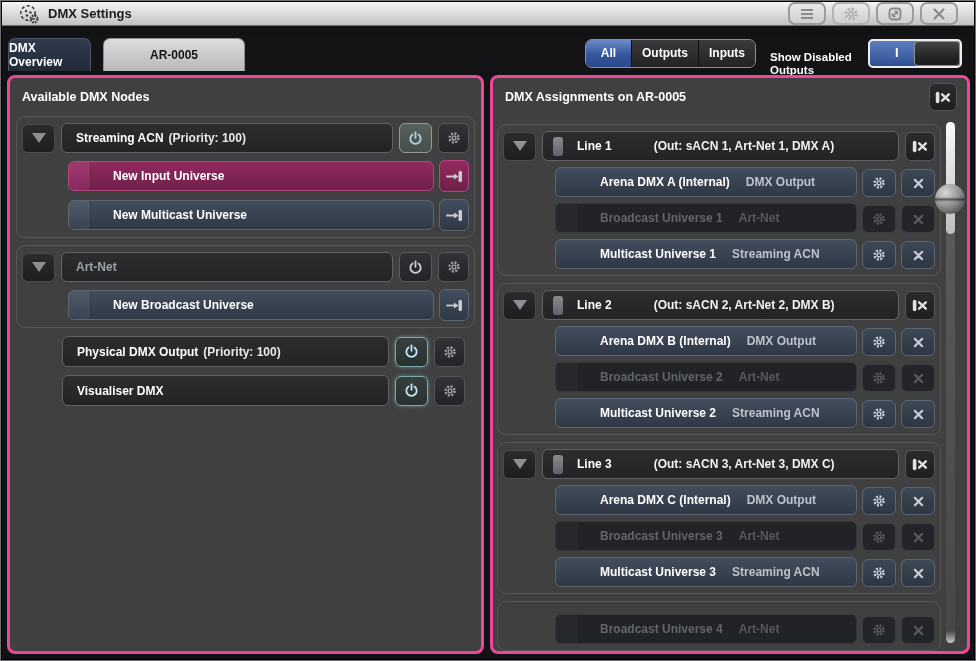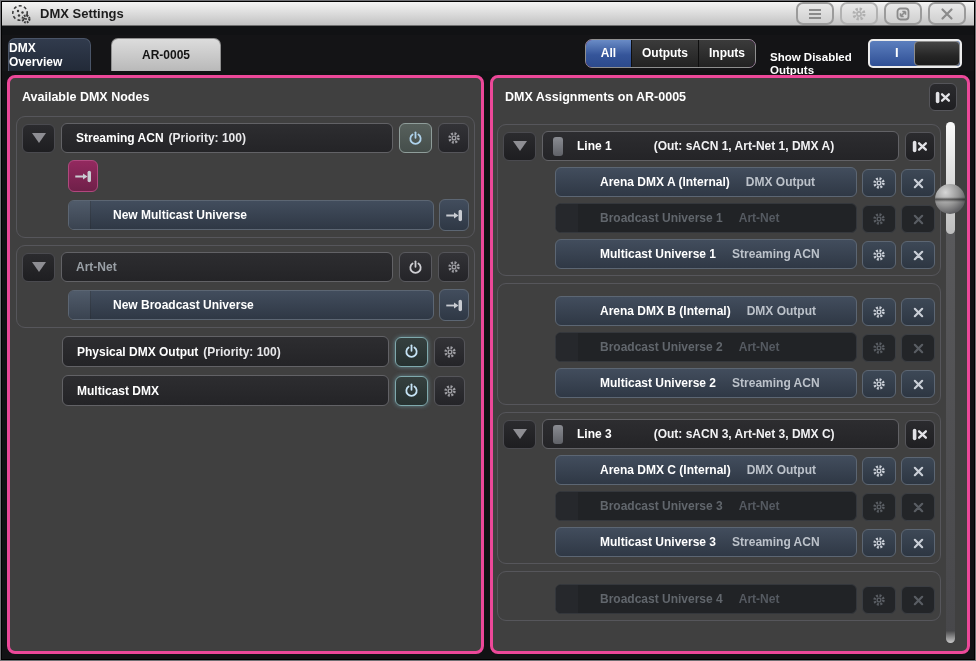--- a/index.html
+++ b/index.html
@@ -4,38 +4,38 @@
 <style>
   * { margin:0; padding:0; box-sizing:border-box; }
   html,body { width:976px; height:661px; background:#000; overflow:hidden;
               font-family:"Liberation Sans", sans-serif; }
   .window { position:absolute; inset:0; background:#111214;
             border:1px solid #707074; box-shadow: inset 0 0 0 1px #000; }
 
   
   .titlebar { position:absolute; left:1px; right:1px; top:1px; height:24px;
               background:linear-gradient(#f4f4f4,#d9d9d9 55%,#c2c2c2);
-              border-bottom:1px solid #6f6f6f; display:flex; align-items:center; padding:0 8px;justify-content:flex-end; }
+              border-bottom:1px solid #6f6f6f; display:flex; align-items:center; padding:0 16px;justify-content:flex-end; }
   .app-icon { width:22px; height:22px; margin-right:8px; }
   .title-text { font-size:13px; font-weight:700; color:#1c1c1c; }
   .tb-buttons { margin-left:auto; display:flex; gap:6px; }
   .tb-btn { width:38px; height:23px; border-radius:7px; border:2px solid #9b9b9b;
             background:linear-gradient(#e9e9e9,#cfcfcf); display:flex; align-items:center;
             justify-content:center; color:#8b8b8b; cursor:pointer; }
   .tb-btn.dim { border-color:#b2b2b2; color:#b0b0b0; }
   .tb-btn svg { display:block; }
 
   
   .tabstrip { position:absolute; left:1px; right:1px; top:34px; height:36px; background:#141416;
               display:flex; align-items:flex-end; }
   .tab { height:33px; display:flex; align-items:center; justify-content:center;
          border-radius:7px 7px 0 0; font-size:12px; font-weight:700; cursor:pointer; }
   .tab.inactive { margin-left:6px; width:83px; background:linear-gradient(#313b4d,#222a38);
                   border:1px solid #4a5568; border-bottom:none; color:#fff; }
-  .tab.active { margin-left:20px; width:110px; background:linear-gradient(#dcdcdc,#b9b9b9);
+  .tab.active { margin-left:12px; width:142px; background:linear-gradient(#dcdcdc,#b9b9b9);
                 border:1px solid #8f8f8f; border-bottom:none; color:#141414; }
   .strip-right { margin-left:auto; display:flex; align-items:center; gap:14px;
                  padding-right:12px; height:100%; }
   .seg { display:flex; height:29px; border:1px solid #8f8f8f; border-radius:7px;
          overflow:hidden; background:#701a75; }
   .seg-opt { display:flex; align-items:center; justify-content:center; padding:0 10px;
              font-size:12px; font-weight:700; color:#fff; cursor:pointer;
              background:linear-gradient(#3b3b3b,#222); border-right:1px solid #0e0e0e; }
   .seg-opt:last-child { border-right:none; }
   .seg-opt.sel { background:linear-gradient(#6a8cc6,#35559a 55%,#2c4a8c); min-width:46px; }
@@ -213,20 +213,24 @@
       </div>
       <div class="sq-btn gearbtn">
         <svg width="14" height="14" viewBox="0 0 16 16">
           <circle cx="8" cy="8" r="5" fill="none" stroke="currentColor" stroke-width="3" stroke-dasharray="2.2 1.72"></circle>
           <circle cx="8" cy="8" r="2.1" fill="none" stroke="currentColor" stroke-width="1.6"></circle>
         </svg>
       </div>
     </div>
     <div class="g-children">
             <div class="child-line">
+    <div class="crow magenta">
+      <span class="grip"></span>
+      <span class="clabel t-label">New Input Universe</span>
+    </div>
     <div class="assign-btn magenta">
       <svg width="20" height="15" viewBox="0 0 22 16">
         <path d="M2.5 8 H11.5" stroke="currentColor" stroke-width="2"></path>
         <path d="M11 4.6 L16 8 L11 11.4 Z" fill="currentColor"></path>
         <rect x="16" y="1.8" width="3.8" height="12.4" rx="1.9" fill="currentColor"></rect>
       </svg>
     </div>
   </div>
             <div class="child-line">
     <div class="crow slate">
@@ -296,21 +300,21 @@
     </div>
     <div class="sq-btn gearbtn">
       <svg width="14" height="14" viewBox="0 0 16 16">
         <circle cx="8" cy="8" r="5" fill="none" stroke="currentColor" stroke-width="3" stroke-dasharray="2.2 1.72"></circle>
         <circle cx="8" cy="8" r="2.1" fill="none" stroke="currentColor" stroke-width="1.6"></circle>
       </svg>
     </div>
   </div>
         <div class="node-line">
     <div class="hrow">
-      <span class="hname t-name">Multicast DMX</span>
+      <span class="hname t-name">Visualiser DMX</span>
       <span class="hsuffix t-suffix"></span>
     </div>
     <div class="sq-btn pwr t-pwr glow">
       <svg width="15" height="15" viewBox="0 0 16 16">
         <path d="M8 1.4 L8 7.2" stroke="currentColor" stroke-width="1.9" stroke-linecap="round" fill="none"></path>
         <path d="M4.9 3.7 A5.5 5.5 0 1 0 11.1 3.7" stroke="currentColor" stroke-width="1.9" stroke-linecap="round" fill="none"></path>
       </svg>
     </div>
     <div class="sq-btn gearbtn">
       <svg width="14" height="14" viewBox="0 0 16 16">
@@ -401,20 +405,36 @@
     </div>
     <div class="mini">
       <svg width="11" height="11" viewBox="0 0 12 12">
         <path d="M2 2 L10 10 M10 2 L2 10" stroke="currentColor" stroke-width="2.4" stroke-linecap="round"></path>
       </svg>
     </div>
   </div>
           </div>
   </div>
         <div class="group">
+    <div class="g-header">
+      <div class="expander">
+        <span class="tri"></span>
+      </div>
+      <div class="hrow">
+        <span class="grip-cap"></span>
+        <span class="lname t-name">Line 2</span>
+        <span class="ldetail t-detail">(Out: sACN 2, Art-Net 2, DMX B)</span>
+      </div>
+      <div class="del-btn">
+        <svg width="18" height="15" viewBox="0 0 20 16">
+          <rect x="2" y="1.5" width="4" height="13" rx="2" fill="currentColor"></rect>
+          <path d="M9 4.5 L16.5 11.5 M16.5 4.5 L9 11.5" stroke="currentColor" stroke-width="2.6" stroke-linecap="round"></path>
+        </svg>
+      </div>
+    </div>
     <div class="g-children">
             <div class="assign-row-line">
     <div class="crow arow">
       <span class="grip"></span>
       <span class="aname t-aname">Arena DMX B (Internal)</span>
       <span class="atype t-atype">DMX Output</span>
     </div>
     <div class="mini">
       <svg width="14" height="14" viewBox="0 0 16 16">
         <circle cx="8" cy="8" r="5" fill="none" stroke="currentColor" stroke-width="3" stroke-dasharray="2.2 1.72"></circle>

